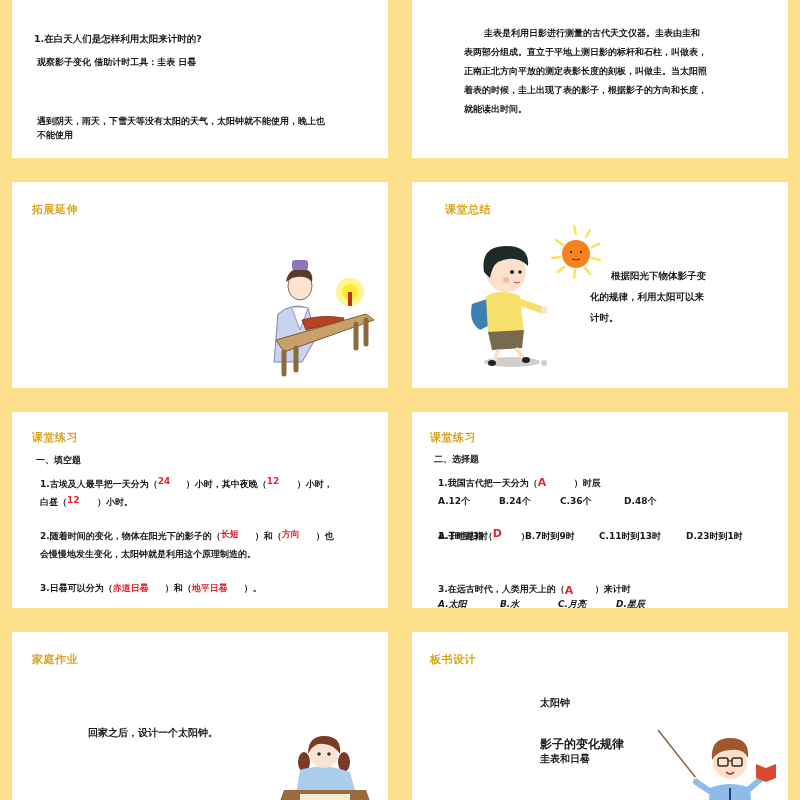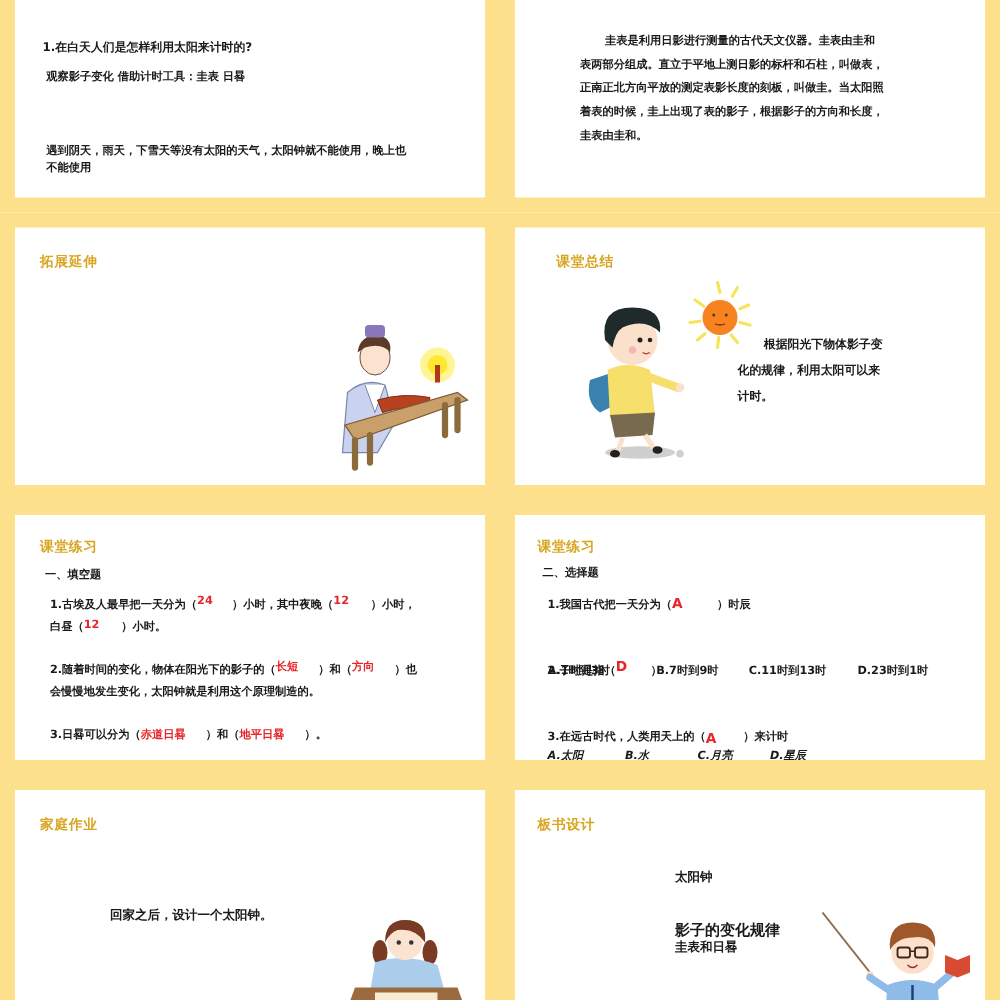--- a/index.html
+++ b/index.html
@@ -47,21 +47,21 @@
   </div>
 </div>
 
 <div class="slide" style="left:400px;top:-14px;width:400px;height:184px;">
   <div class="inner">
     <div class="para" style="left:52px;top:26px;width:300px;">
       <div style="padding-left:20px;">圭表是利用日影进行测量的古代天文仪器。圭表由圭和</div>
       <div>表两部分组成。直立于平地上测日影的标杆和石柱，叫做表，</div>
       <div>正南正北方向平放的测定表影长度的刻板，叫做圭。当太阳照</div>
       <div>着表的时候，圭上出现了表的影子，根据影子的方向和长度，</div>
-      <div>圭表由圭和。</div>
+      <div>就能读出时间。</div>
     </div>
   </div>
 </div>
 
 <div class="slide" style="left:0;top:170px;width:400px;height:230px;">
   <div class="inner">
     <div class="title" style="left:20px;top:20px;">拓展延伸</div>
     <svg class="ill" style="left:250px;top:70px;" width="120" height="130" viewBox="0 0 120 130">
 
       <circle cx="88" cy="40" r="14" fill="#fff27a" opacity="0.8"></circle>
@@ -158,20 +158,26 @@
 </div>
 
 <div class="slide" style="left:400px;top:400px;width:400px;height:220px;">
   <div class="inner">
     <div class="title" style="left:18px;top:18px;">课堂练习</div>
     <div class="txt" style="left:22px;top:41px;">二、选择题</div>
 
     <div class="txt" style="left:26px;top:62px;">
       <span>1.我国古代把一天分为（</span><span class="ans blank" style="width:36px;font-size:11px;">A</span><span>）时辰</span>
     </div>
+    <div class="opts" style="left:26px;top:83px;">
+      <span style="width:61px;">A.12个</span>
+      <span style="width:61px;">B.24个</span>
+      <span style="width:64px;">C.36个</span>
+      <span>D.48个</span>
+    </div>
 
     <div class="txt" style="left:26px;top:115px;">
       <span>2.子时是指（</span><span class="ans blank" style="width:28px;font-size:11px;transform:translateY(-2px);">D</span><span>）</span>
     </div>
     <div class="opts" style="left:26px;top:118px;">
       <span style="width:87px;">A.1时到3时</span>
       <span style="width:74px;">B.7时到9时</span>
       <span style="width:87px;">C.11时到13时</span>
       <span>D.23时到1时</span>
     </div>

